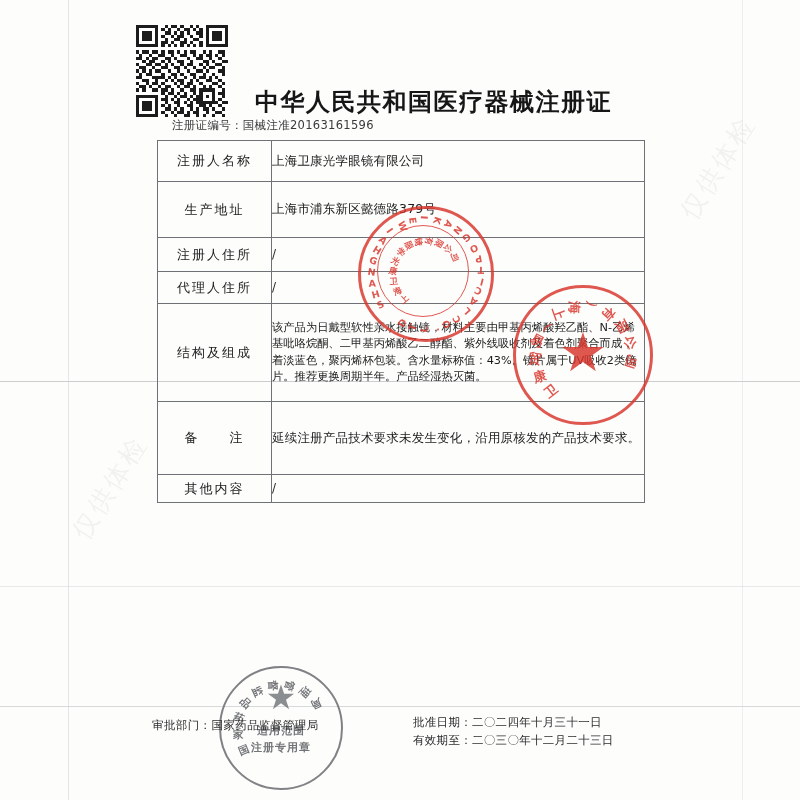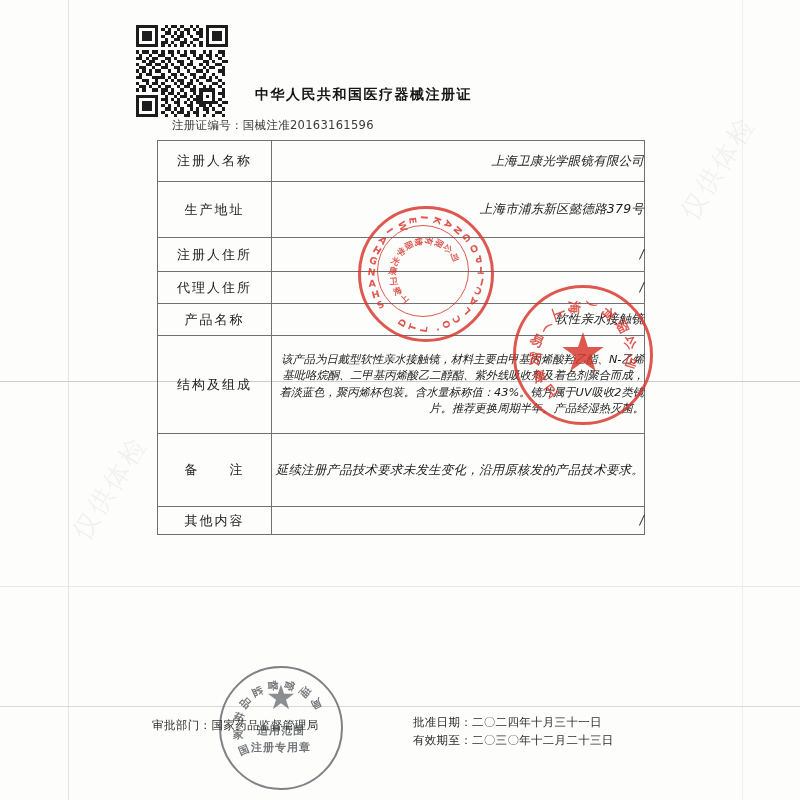--- a/index.html
+++ b/index.html
@@ -55,21 +55,21 @@
     top: 25px;
     width: 92px;
     height: 92px;
   }
 
   
   #title {
     position: absolute;
     left: 255px;
     top: 86px;
-    font-size: 14px;
+    font-size: 24px;
     font-weight: bold;
     letter-spacing: 1.5px;
     color: #161616;
     white-space: nowrap;
   }
   #reg-no {
     position: absolute;
     left: 172px;
     top: 118px;
     font-size: 11.5px;
@@ -100,22 +100,21 @@
     color: #1b1b1b;
     letter-spacing: 2px;
     padding: 0 4px;
   }
   td.val {
     font-size: 12.5px;
     color: #1b1b1b;
     padding: 3px 7px;
     line-height: 1.48;
     letter-spacing: .2px;
-    text-align: right;
-    font-style: italic;
+    text-align: left;
   }
   td.val.dense {
     font-size: 11.3px;
     line-height: 1.42;
     letter-spacing: 0;
   }
   td.val.slash {
     font-size: 12px;
     color: #2b2b2b;
   }
@@ -301,24 +300,20 @@
         <td class="lbl">生产地址</td>
         <td class="val" style="height:55px;">上海市浦东新区懿德路379号</td>
       </tr>
       <tr>
         <td class="lbl">注册人住所</td>
         <td class="val slash" style="height:33px;">/</td>
       </tr>
       <tr>
         <td class="lbl">代理人住所</td>
         <td class="val slash" style="height:31px;">/</td>
-      </tr>
-      <tr>
-        <td class="lbl">产品名称</td>
-        <td class="val" style="height:31px;">软性亲水接触镜</td>
       </tr>
       <tr>
         <td class="lbl">结构及组成</td>
         <td class="val dense" style="height:97px;margin-left:23px;">该产品为日戴型软性亲水接触镜，材料主要由甲基丙烯酸羟乙酯、N-乙烯基吡咯烷酮、二甲基丙烯酸乙二醇酯、紫外线吸收剂及着色剂聚合而成，着淡蓝色，聚丙烯杯包装。含水量标称值：43%。镜片属于UV吸收2类镜片。推荐更换周期半年。产品经湿热灭菌。</td>
       </tr>
       <tr>
         <td class="lbl">备　　注</td>
         <td class="val" style="height:72px;">延续注册产品技术要求未发生变化，沿用原核发的产品技术要求。</td>
       </tr>
       <tr>

